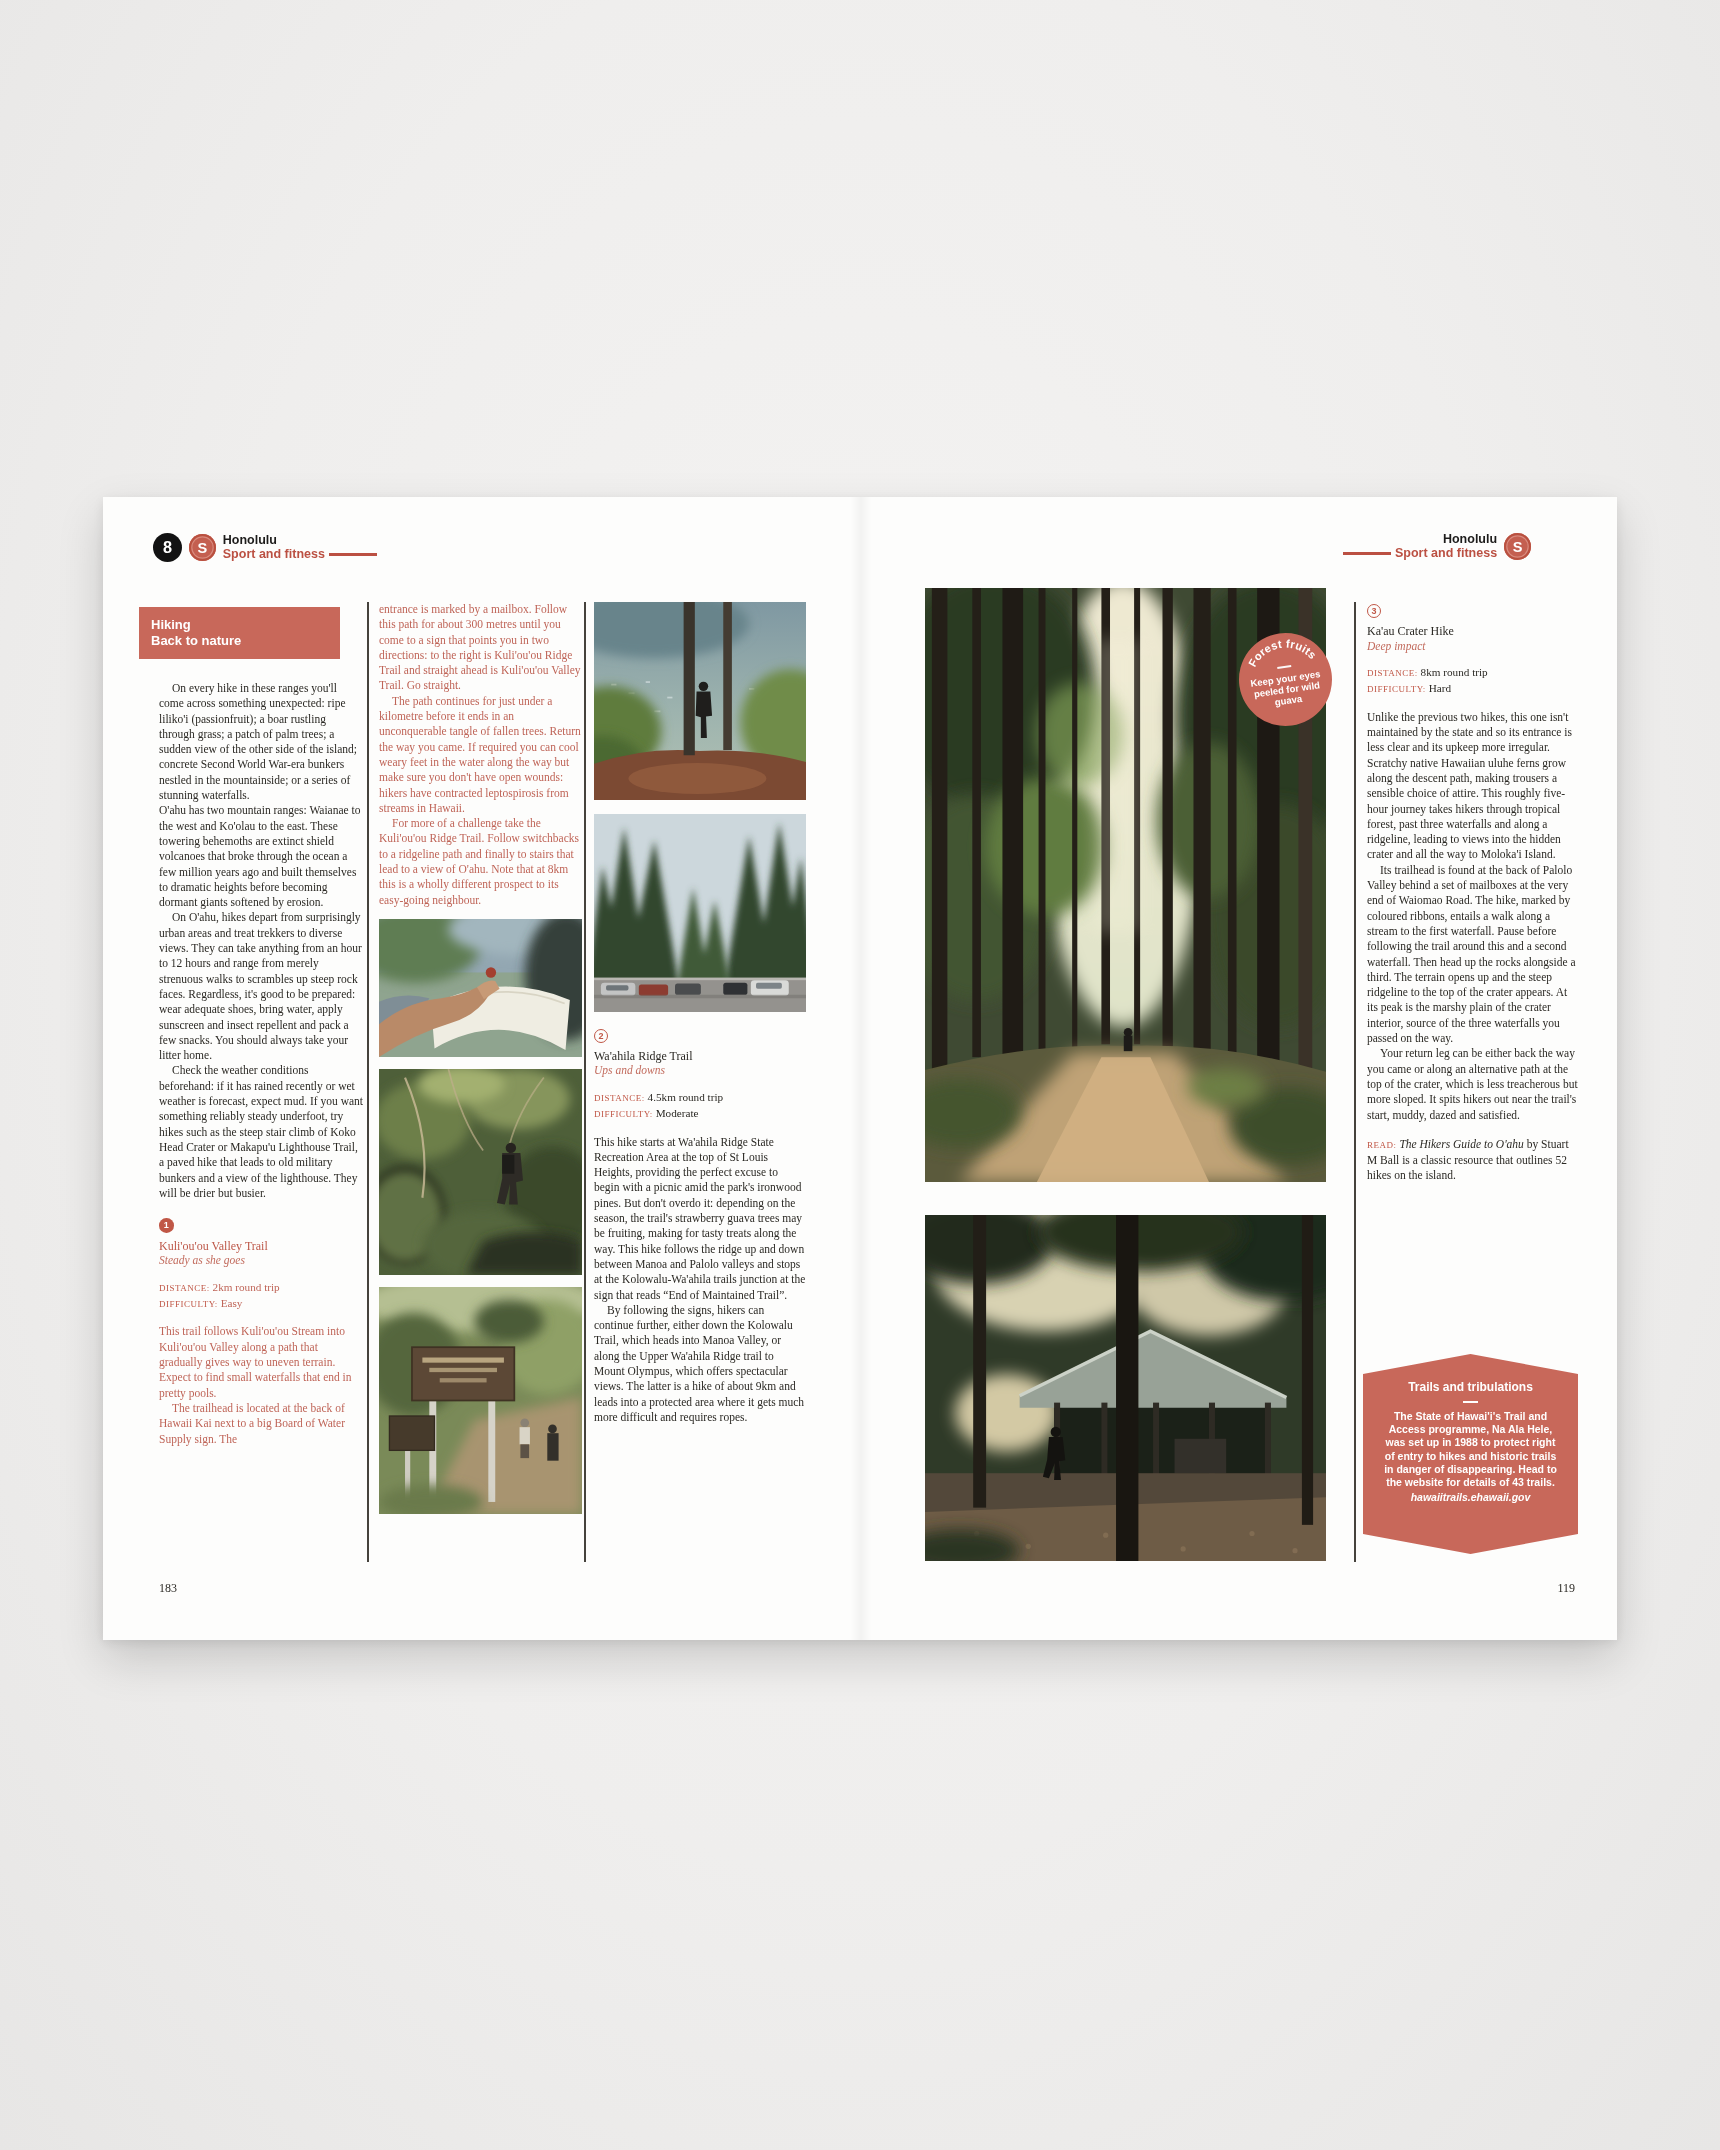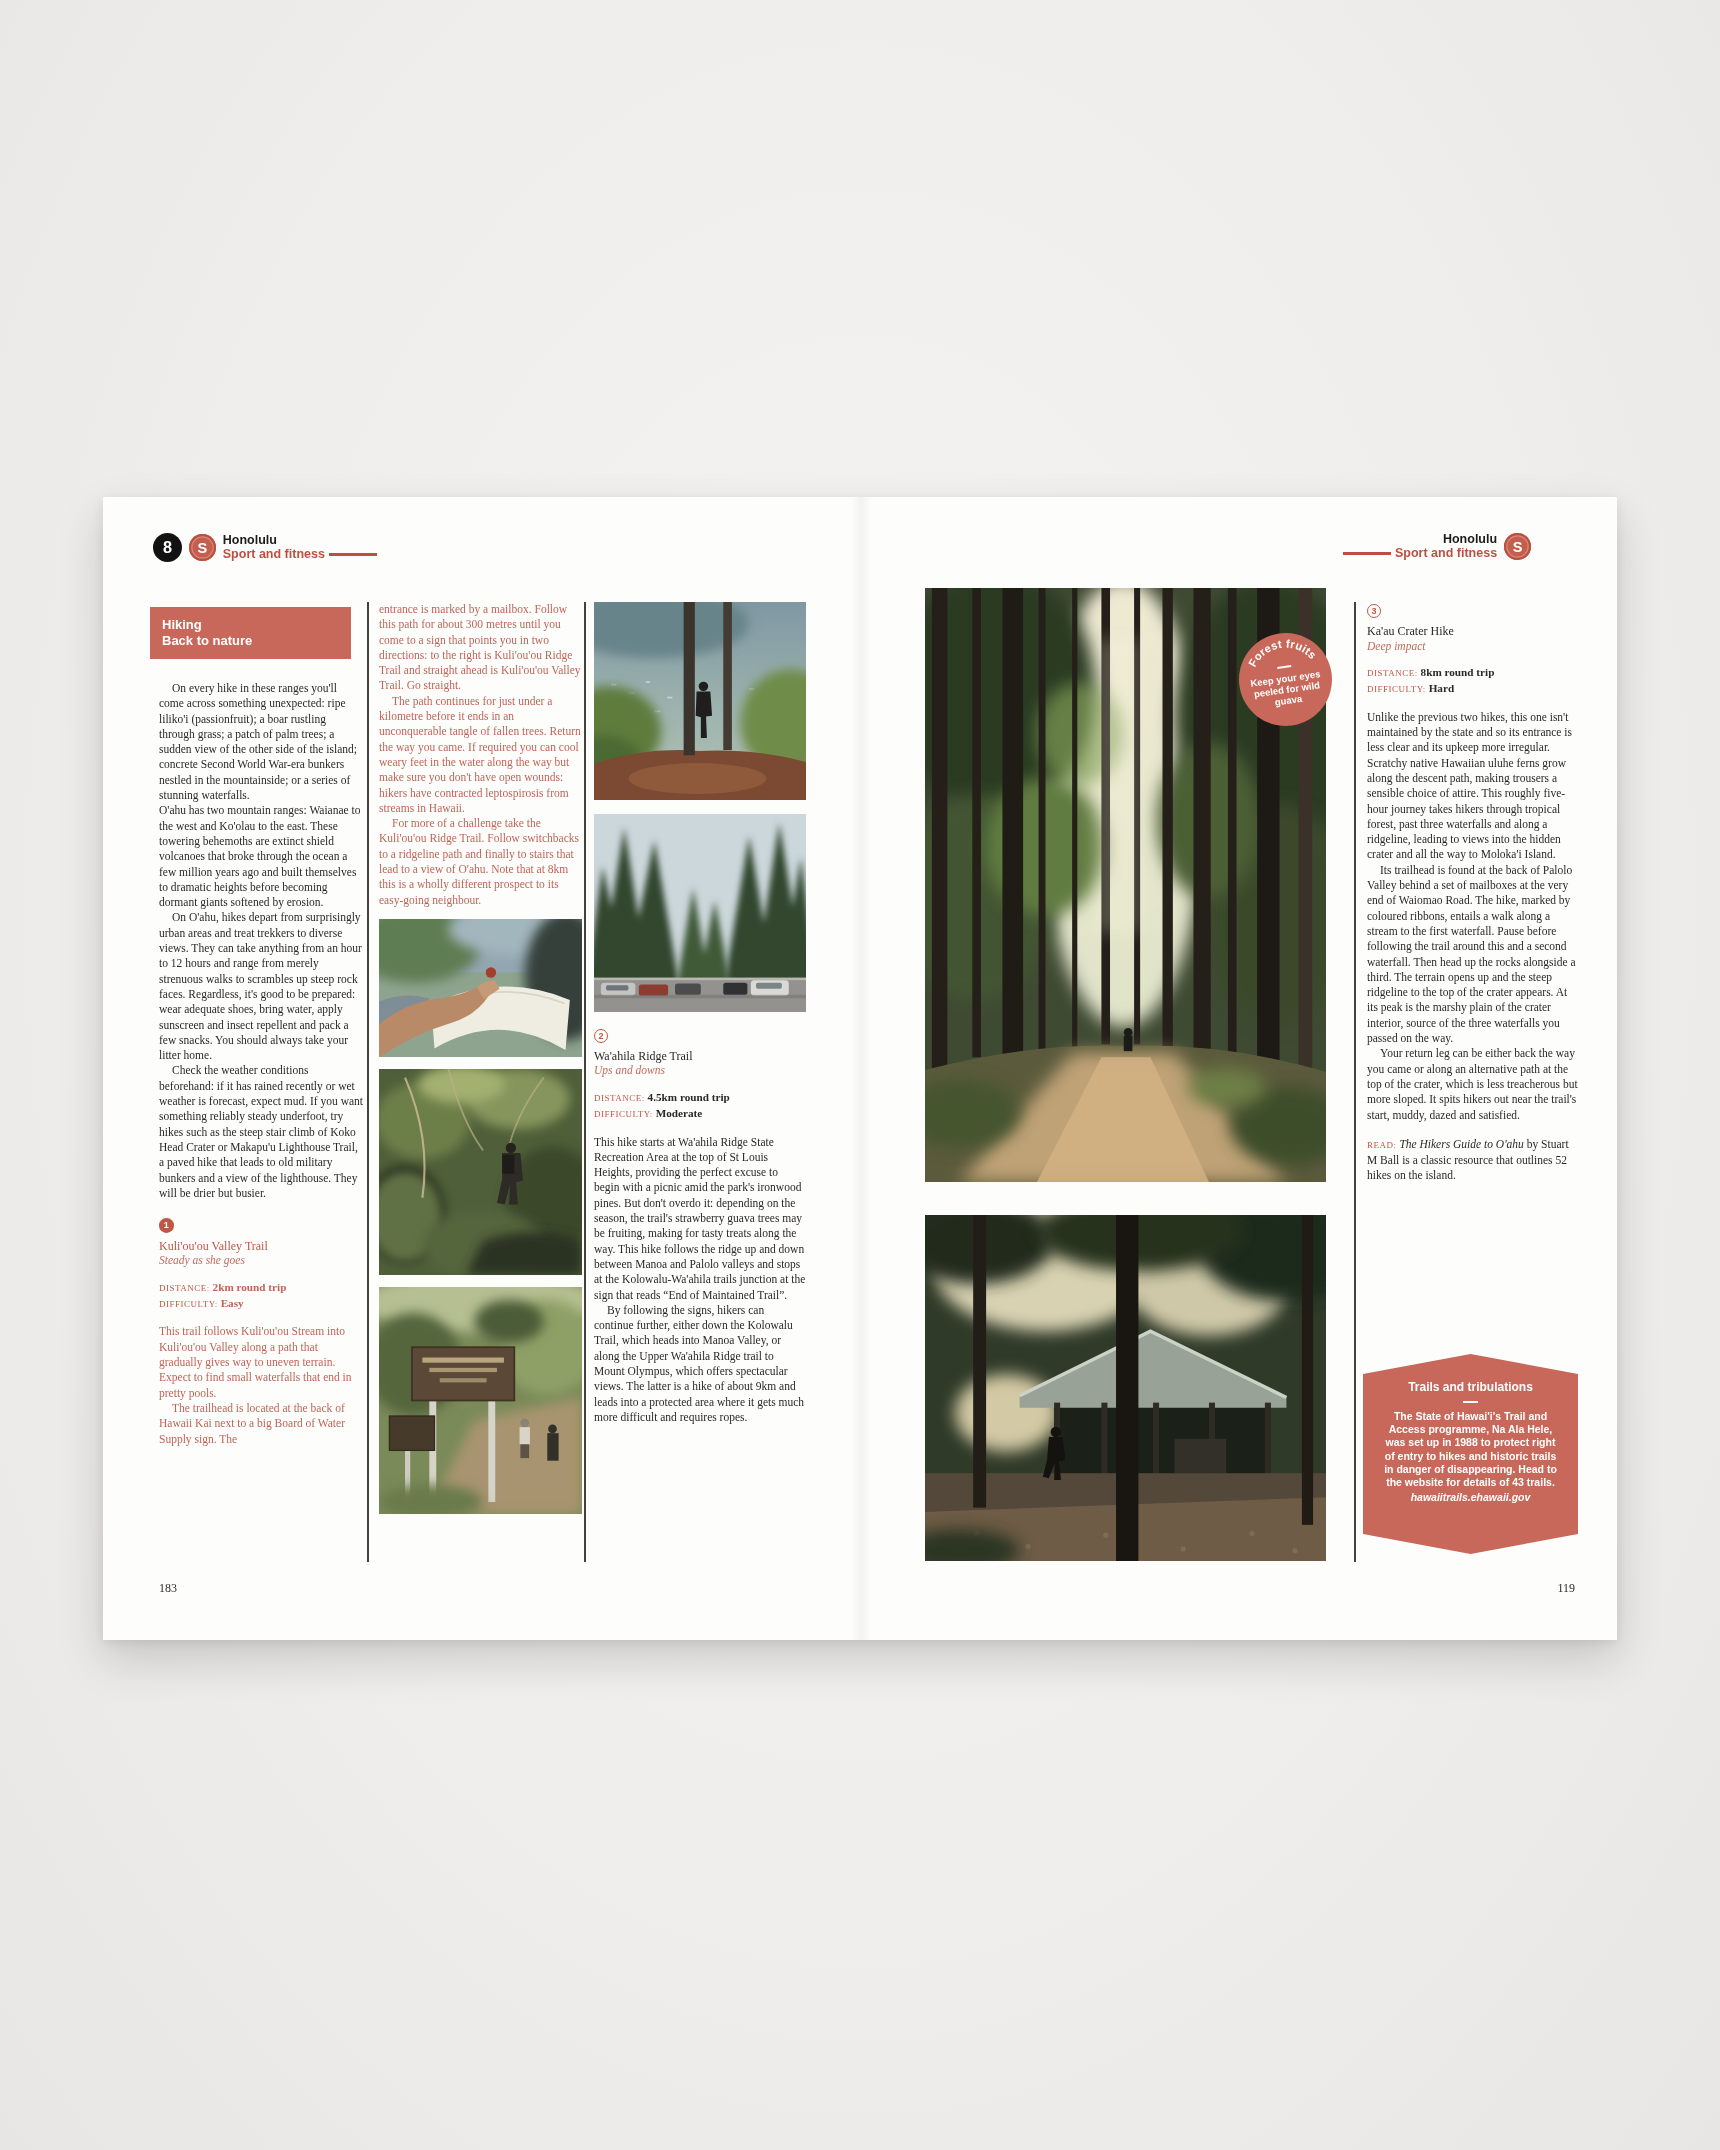--- a/index.html
+++ b/index.html
@@ -43,21 +43,21 @@
   .trail{margin-top:17px;}
   .tnum{width:14.6px;height:14.6px;border-radius:50%;display:flex;align-items:center;justify-content:center;
     font-family:"Liberation Sans",sans-serif;font-size:9px;font-weight:bold;margin-bottom:6px;}
   .tnum-solid{background:#c05746;color:#fff;}
   .tnum-ring{border:1.4px solid #c05746;color:#c05746;width:12px;height:12px;}
   .tname{font-size:12px;line-height:14.6px;color:#2b2924;}
   .tname-red{color:#bd5748;}
   .ttag{font-size:11.5px;line-height:14.6px;font-style:italic;color:#c26b5d;margin-bottom:12px;}
   .tmeta{font-size:11.2px;line-height:15.3px;}
   .lbl{color:#c05746;text-transform:uppercase;font-size:9px;letter-spacing:0.5px;}
-  .mval{color:#2b2924;font-weight:bold;}
+  .mval{color:#2b2924;}
   .mval-red{color:#bf6457;}
   .tbody-gap{height:12px;}
   
   .ph{width:100%;display:block;}
   .ph svg{display:block;width:100%;height:100%;}
   
   .read{margin-top:13.8px;}
   .read-title{font-style:italic;}
   
   .sticker{width:93px;height:93px;transform:rotate(-8deg);}
@@ -87,21 +87,21 @@
     <div class="badge-circle badge-red">S</div>
     <div class="hdr-text">
       <div class="hdr-city">Honolulu</div>
       <div class="hdr-section">
         <span>Sport and fitness</span>
         <span class="hdr-rule"></span>
       </div>
     </div>
   </div>
 
-  <div class="abs section-box" style="left:47px;top:110px;width:177px;">
+  <div class="abs section-box" style="left:36px;top:110px;width:177px;">
     <div>Hiking</div>
     <div>Back to nature</div>
   </div>
 
   <div class="col" style="left:56px;top:184px;width:205px;">
     <p class="bs ind">On every hike in these ranges you'll come across something unexpected: ripe liliko'i (passionfruit); a boar rustling through grass; a patch of palm trees; a sudden view of the other side of the island; concrete Second World War-era bunkers nestled in the mountainside; or a series of stunning waterfalls.</p>
     <p class="bs">O'ahu has two mountain ranges: Waianae to the west and Ko'olau to the east. These towering behemoths are extinct shield volcanoes that broke through the ocean a few million years ago and built themselves to dramatic heights before becoming dormant giants softened by erosion.</p>
     <p class="bs ind">On O'ahu, hikes depart from surprisingly urban areas and treat trekkers to diverse views. They can take anything from an hour to 12 hours and range from merely strenuous walks to scrambles up steep rock faces. Regardless, it's good to be prepared: wear adequate shoes, bring water, apply sunscreen and insect repellent and pack a few snacks. You should always take your litter home.</p>
     <p class="bs ind">Check the weather conditions beforehand: if it has rained recently or wet weather is forecast, expect mud. If you want something reliably steady underfoot, try hikes such as the steep stair climb of Koko Head Crater or Makapu'u Lighthouse Trail, a paved hike that leads to old military bunkers and a view of the lighthouse. They will be drier but busier.</p>
 

